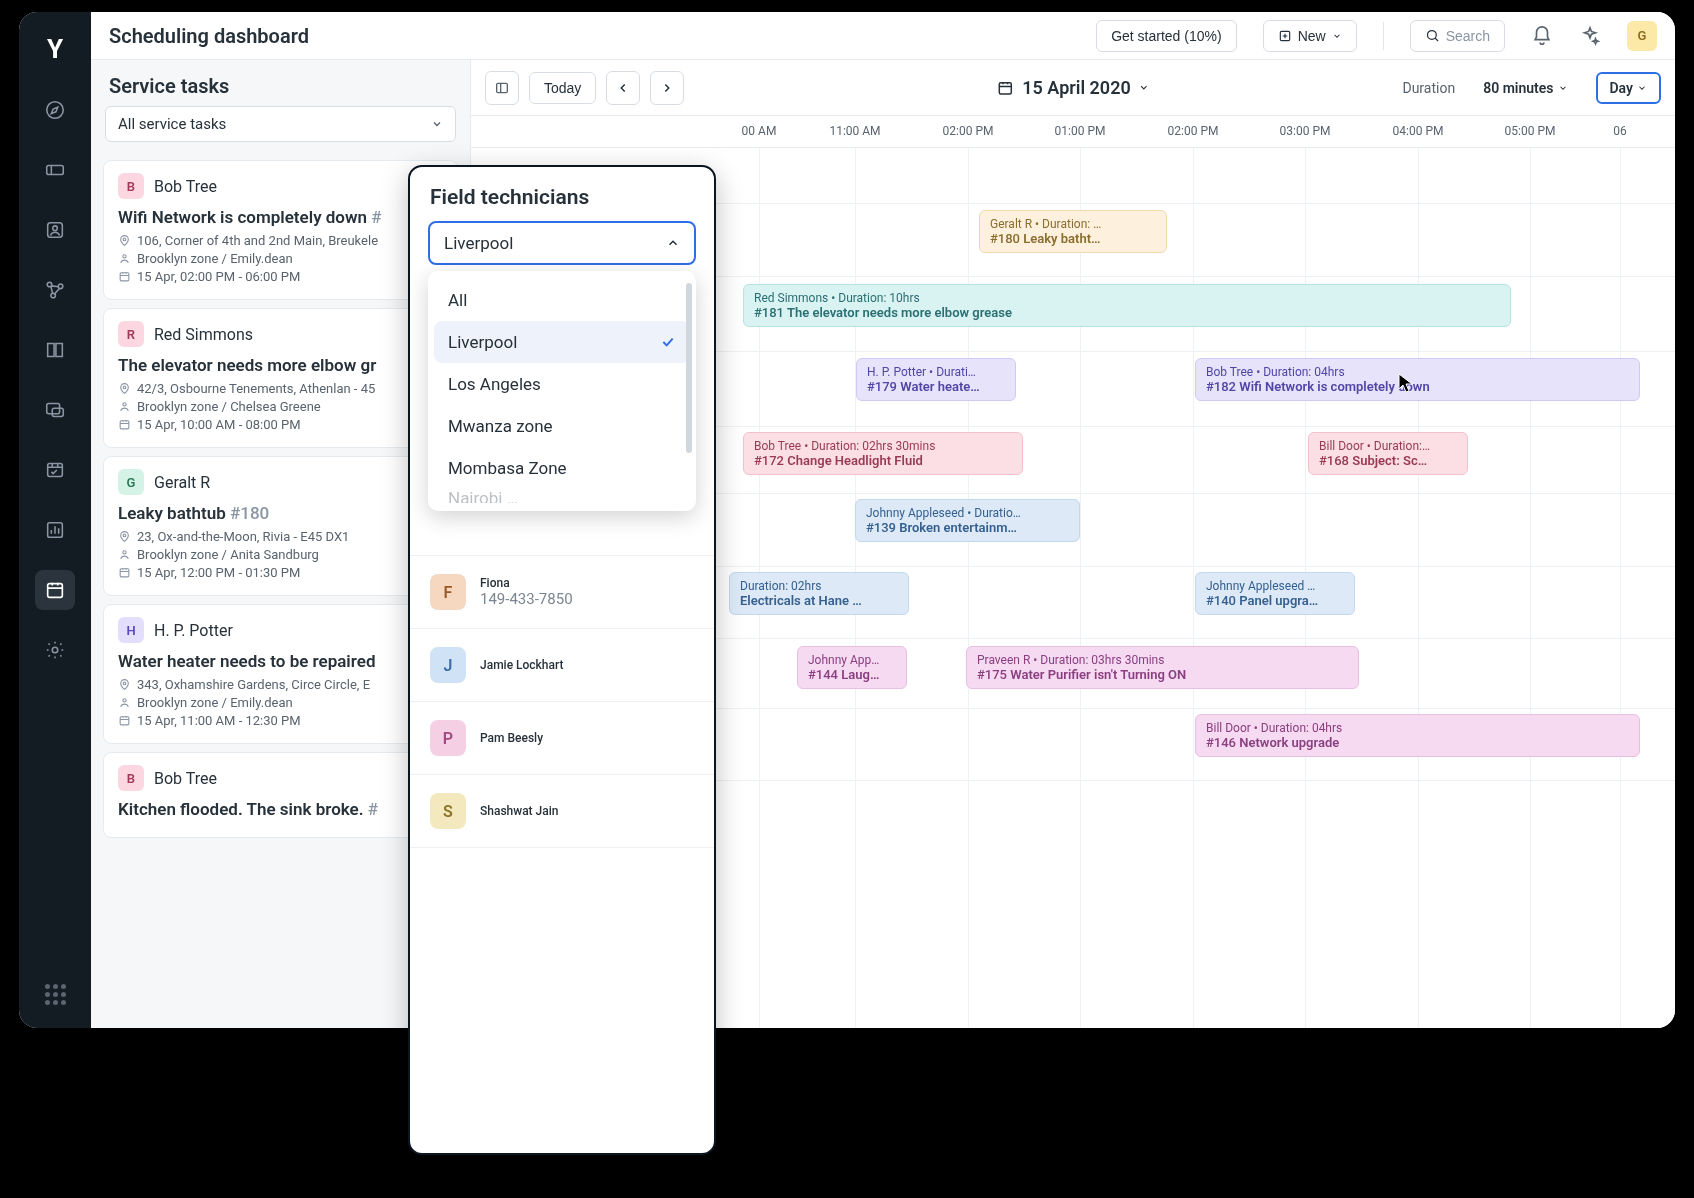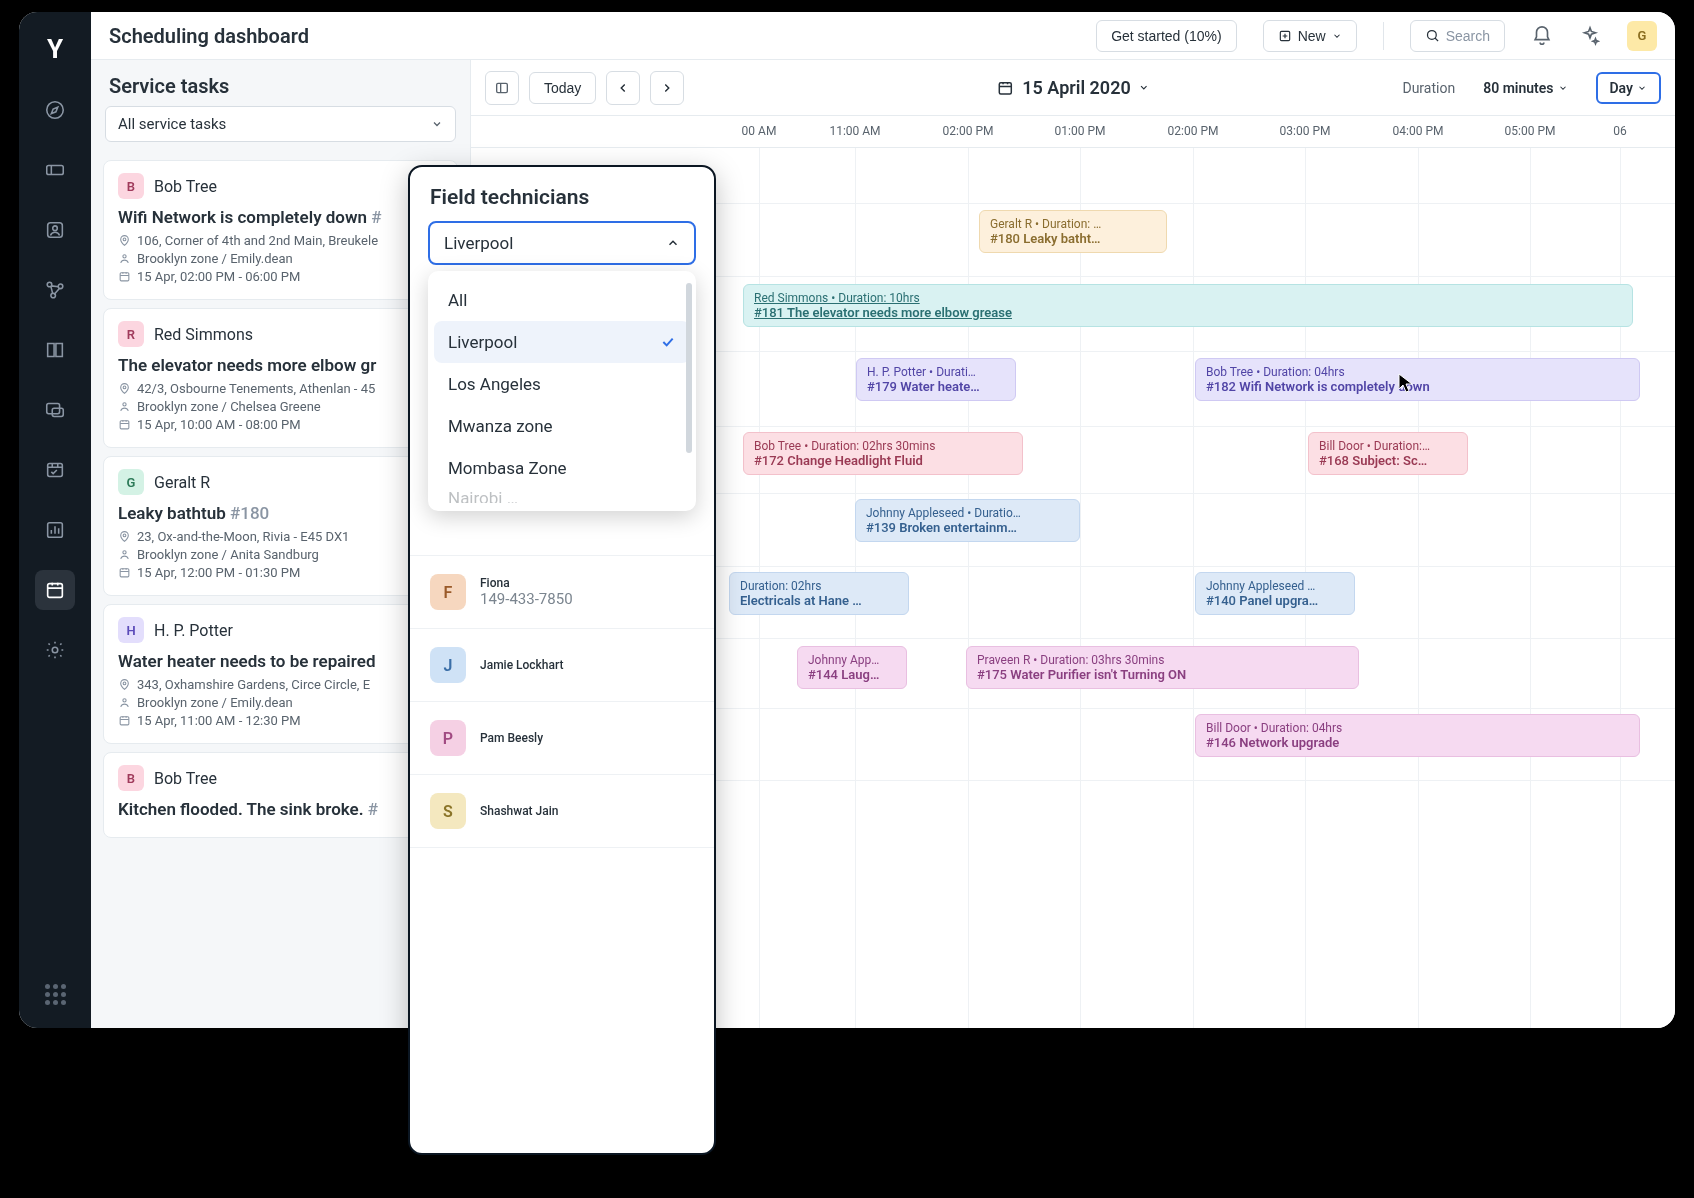--- a/index.html
+++ b/index.html
@@ -436,21 +436,21 @@
             <div class="hline" style="top: 278px;"></div>
             <div class="hline" style="top: 345px;"></div>
             <div class="hline" style="top: 418px;"></div>
             <div class="hline" style="top: 490px;"></div>
             <div class="hline" style="top: 560px;"></div>
             <div class="hline" style="top: 632px;"></div>
             <div class="event ev-amber" style="left: 508px; top: 62px; width: 188px;">
               <div class="hdr">Geralt R • Duration: …</div>
               <div class="ttl"><span class="num">#180</span> Leaky batht…</div>
             </div>
-            <div class="event ev-teal" style="left: 272px; top: 136px; width: 890px; text-decoration: underline;">
+            <div class="event ev-teal" style="left: 272px; top: 136px; width: 768px;">
               <div class="hdr">Red Simmons • Duration: 10hrs</div>
               <div class="ttl"><span class="num">#181</span> The elevator needs more elbow grease</div>
             </div>
             <div class="event ev-purple" style="left: 385px; top: 210px; width: 160px;">
               <div class="hdr">H. P. Potter • Durati…</div>
               <div class="ttl"><span class="num">#179</span> Water heate…</div>
             </div>
             <div class="event ev-purple" style="left: 724px; top: 210px; width: 445px;">
               <div class="hdr">Bob Tree • Duration: 04hrs</div>
               <div class="ttl"><span class="num">#182</span> Wifi Network is completely down</div>

